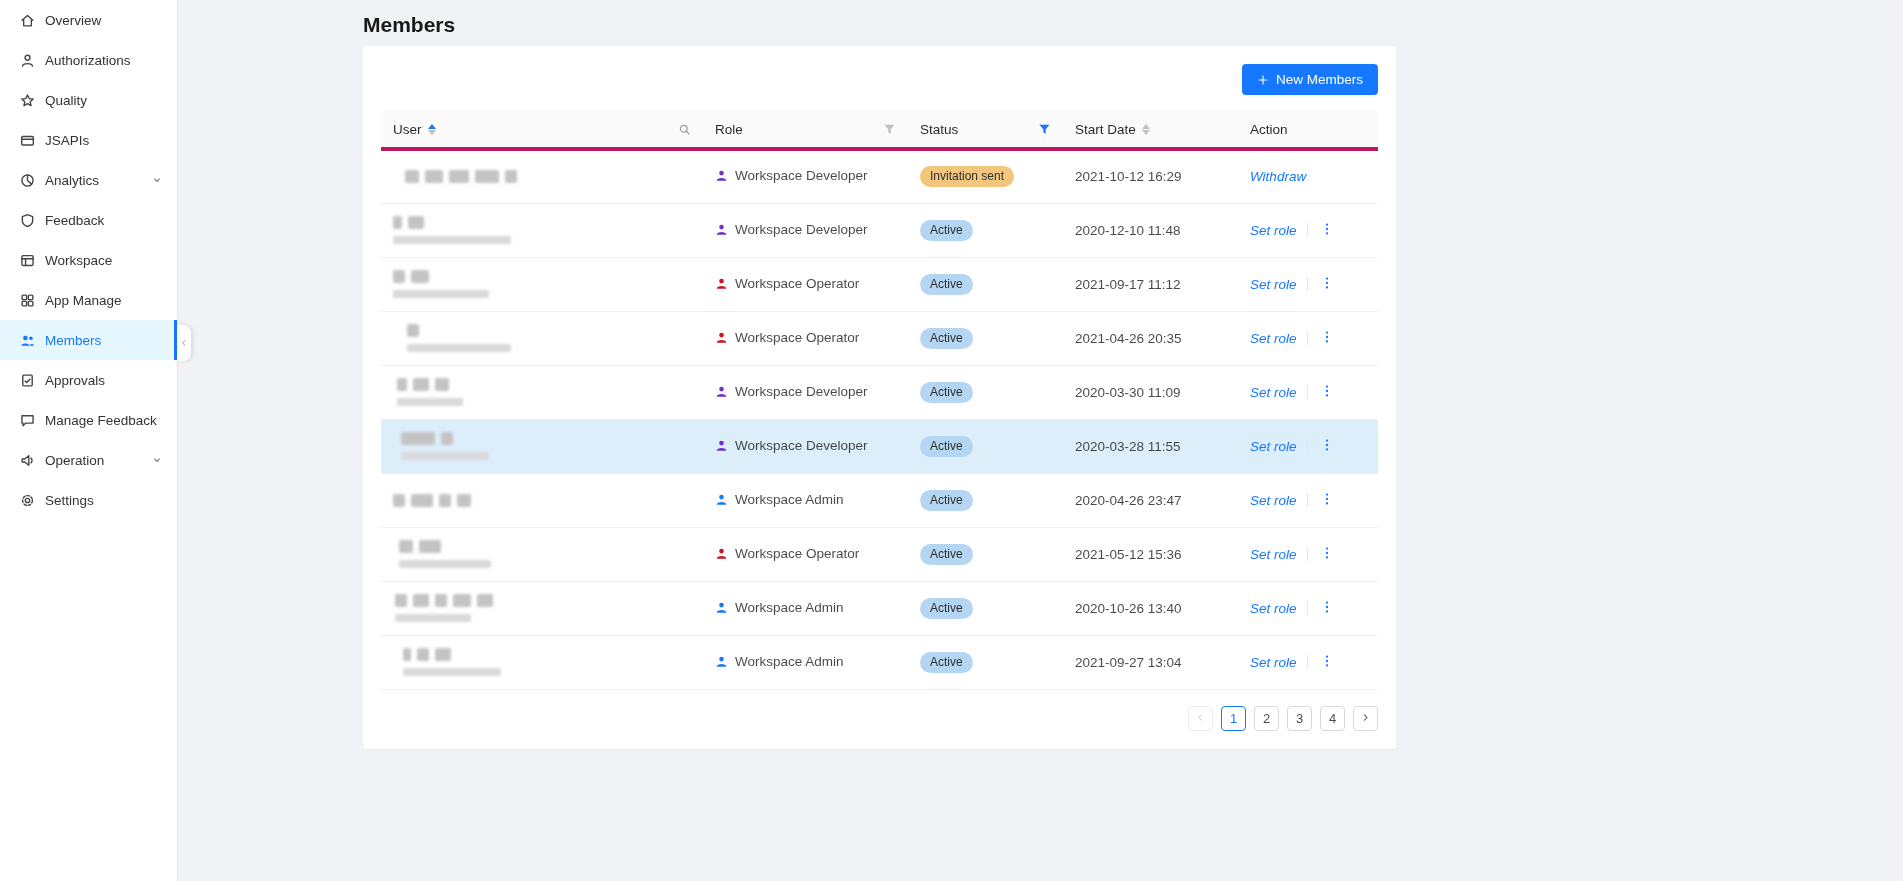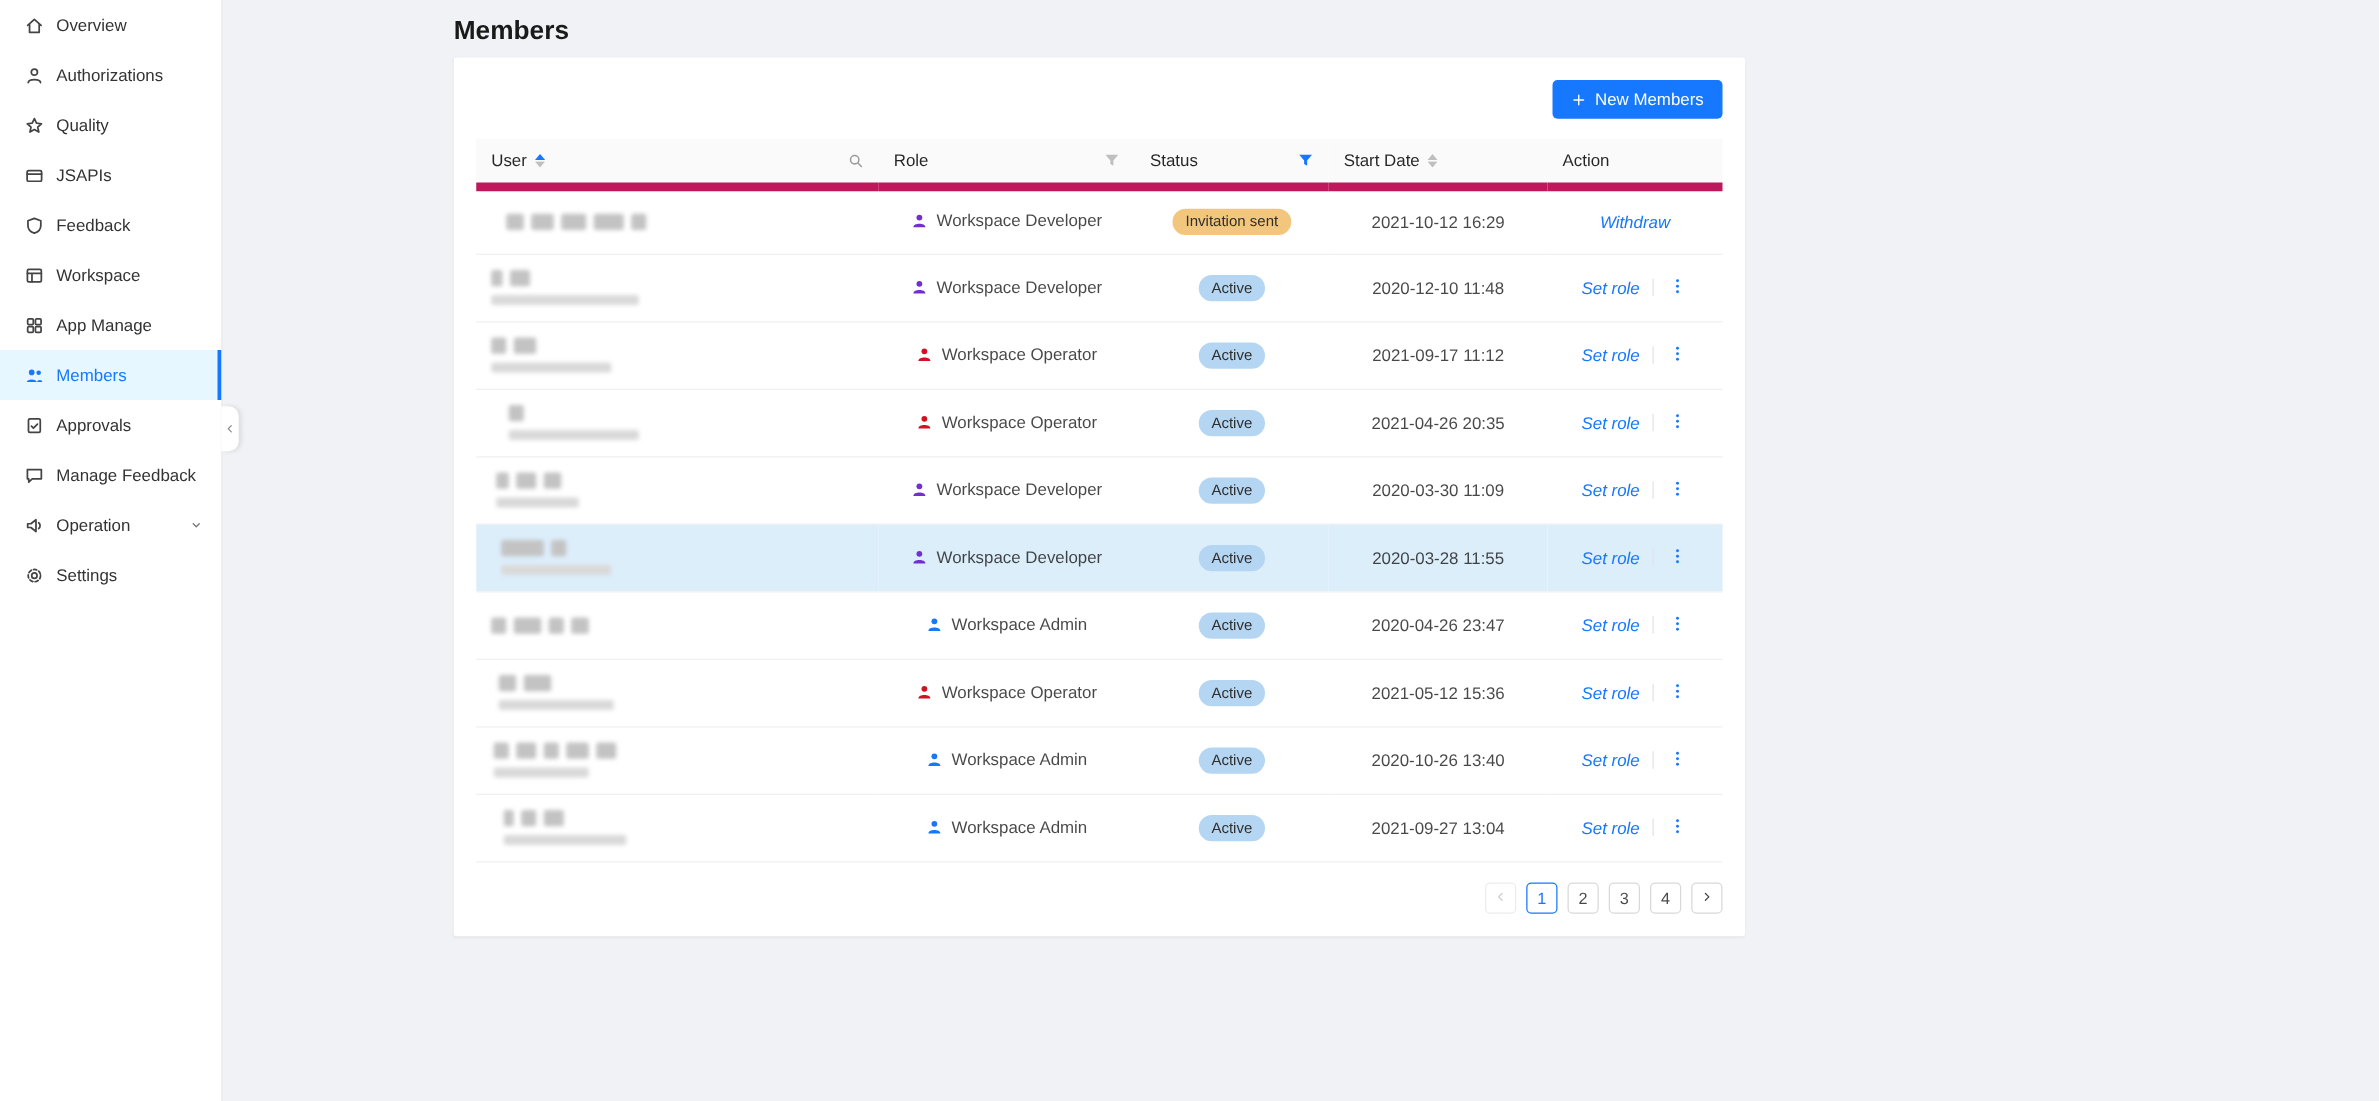--- a/index.html
+++ b/index.html
@@ -32,32 +32,32 @@
   .btn-primary { display: inline-flex; align-items: center; gap: 7px; background: var(--accent); color: #fff;
                  border: none; height: 31px; padding: 0 15px; border-radius: 4px; font-size: 13.5px; cursor: pointer;
                  font-family: inherit; }
   .btn-plus { display: inline-flex; }
   .btn-plus svg { width: 12px; height: 12px; }
 
   
   .members-table { width: 100%; border-collapse: collapse; table-layout: fixed; }
   col.c-user { width: 322px; } col.c-role { width: 205px; } col.c-status { width: 155px; } col.c-date { width: 175px; }
   th { background: #fafafa; height: 38px; padding: 0 12px; text-align: left; font-weight: 500;
-       color: rgba(0,0,0,.85); border-bottom: 7px solid #be185d; font-size: 13.5px; }
+       color: rgba(0,0,0,.85); border-bottom: 4px solid #be185d; font-size: 13.5px; }
   .th-flex { display: flex; align-items: center; gap: 6px; }
   .th-right { margin-left: auto; }
   .hdr-ic { color: #9b9b9b; display: inline-flex; cursor: pointer; }
   .hdr-ic svg { width: 13px; height: 13px; }
   .hdr-ic.funnel { color: #bfbfbf; }
   .hdr-ic.on { color: var(--accent); }
   .sorter { display: inline-flex; flex-direction: column; gap: 1px; cursor: pointer; }
   .car { color: #bfbfbf; display: inline-flex; line-height: 0; }
   .car svg { width: 8px; height: 5px; }
   .car.on { color: var(--accent); }
-  td { height: 54px; padding: 0 12px; border-bottom: 1px solid #f0f0f0; font-size: 13.5px; color: rgba(0,0,0,.72); text-align: center; }
+  td { height: 54px; padding: 0 12px; border-bottom: 1px solid #f0f0f0; font-size: 13.5px; color: rgba(0,0,0,.72); }
   tr.hl td { background: var(--row-hl); }
 
   .redact .r1 { display: flex; gap: 6px; }
   .redact .r1 i { height: 13px; background: #c3c3c3; border-radius: 2px; display: block; filter: blur(1.5px); }
   .redact .r2 { height: 8px; background: #d9d9d9; border-radius: 2px; margin-top: 7px; filter: blur(1.5px); }
 
   .role { display: inline-flex; align-items: center; gap: 7px; }
   .role-ic { display: inline-flex; }
   .role-ic svg { width: 13px; height: 13px; }
 
@@ -114,20 +114,34 @@
           <span class="side-label">Quality</span>
         </div>
         <div class="side-item">
           <span class="side-icon">
             <svg width="15" height="15" viewBox="0 0 14 14" fill="none" stroke="currentColor" stroke-width="1.3" stroke-linecap="round" stroke-linejoin="round">
               <rect x="1.6" y="3.2" width="10.8" height="8" rx="1"></rect>
               <path d="M1.6 5.8h10.8"></path>
             </svg>
           </span>
           <span class="side-label">JSAPIs</span>
+        </div>
+        <div class="side-item">
+          <span class="side-icon">
+            <svg width="15" height="15" viewBox="0 0 14 14" fill="none" stroke="currentColor" stroke-width="1.3" stroke-linecap="round" stroke-linejoin="round">
+              <circle cx="7" cy="7" r="5.2"></circle>
+              <path d="M7 7V1.8M7 7l3.8 3.4"></path>
+            </svg>
+          </span>
+          <span class="side-label">Analytics</span>
+          <span class="side-chev">
+            <svg width="15" height="15" viewBox="0 0 14 14" fill="none" stroke="currentColor" stroke-width="1.3" stroke-linecap="round" stroke-linejoin="round">
+              <path d="M4.2 5.8 7 8.6 9.8 5.8"></path>
+            </svg>
+          </span>
         </div>
         <div class="side-item">
           <span class="side-icon">
             <svg width="15" height="15" viewBox="0 0 14 14" fill="none" stroke="currentColor" stroke-width="1.3" stroke-linecap="round" stroke-linejoin="round">
               <path d="M7 1.6 11.8 3.4V7c0 3-1.9 4.6-4.8 5.6C4.1 11.6 2.2 10 2.2 7V3.4z"></path>
             </svg>
           </span>
           <span class="side-label">Feedback</span>
         </div>
         <div class="side-item">

